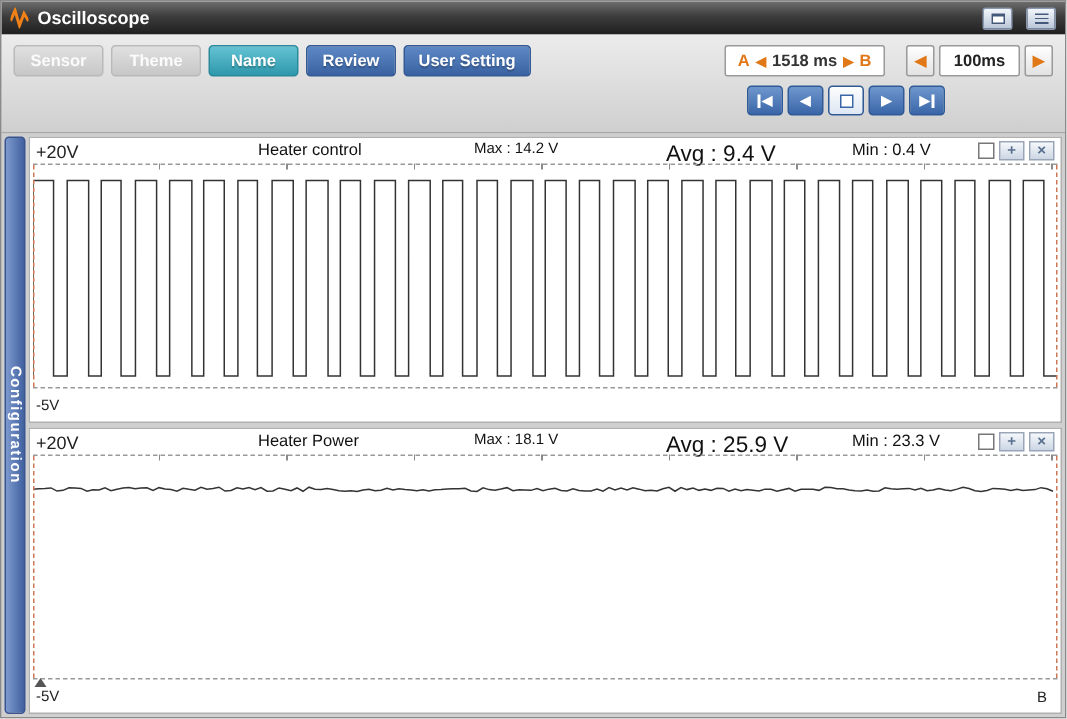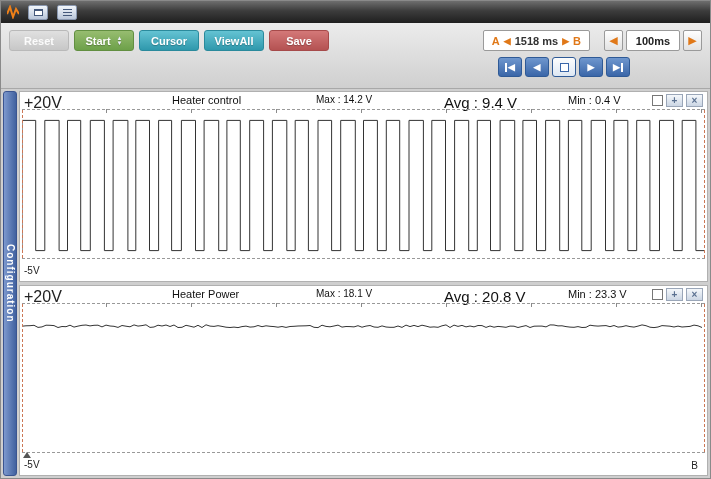--- a/index.html
+++ b/index.html
@@ -42,21 +42,21 @@
   .pb-bar{width:2px;height:9px;background:#fff;}
   .stop-sq{width:9px;height:9px;background:#fff;border:1px solid #3a66a8;}
 
   
   .main{flex:1;display:flex;gap:2px;background:#cfcfcf;padding:2px;}
   .config-tab{flex:0 0 14px;background:linear-gradient(to right,#7d99ce,#41619f);border:1px solid #3a5490;border-radius:3px;display:flex;align-items:center;justify-content:center;cursor:pointer;}
   .config-text{writing-mode:vertical-rl;color:#fff;font-size:10px;font-weight:bold;letter-spacing:1px;}
   .panels{flex:1;display:flex;flex-direction:column;gap:3px;}
   .panel{flex:1;position:relative;background:#fff;border:1px solid #b0b0b0;}
 
-  .vtop{position:absolute;left:4px;top:2px;font-size:16px;color:#222;}
+  .vtop{position:absolute;left:4px;top:2px;font-size:12px;color:#222;}
   .pname{position:absolute;left:152px;top:2px;font-size:11px;color:#111;}
   .pmax{position:absolute;left:296px;top:2px;font-size:10px;color:#111;}
   .pavg{position:absolute;left:424px;top:2px;font-size:15px;color:#111;}
   .pmin{position:absolute;left:548px;top:2px;font-size:11px;color:#111;text-align:right;}
   .pctrl{position:absolute;right:4px;top:2px;display:flex;gap:3px;align-items:center;}
   .chk{width:11px;height:11px;border:1px solid #777;background:#fff;cursor:pointer;}
   .mini{width:17px;height:13px;border:1px solid #9aa6b8;background:linear-gradient(#f5f8fb,#ccd6e4);display:flex;align-items:center;justify-content:center;font-size:10px;font-weight:bold;color:#5a7090;cursor:pointer;line-height:1;}
 
   .plot{position:absolute;left:2px;right:2px;top:17px;bottom:22px;border-top:1px dashed #999;border-bottom:1px dashed #999;}
   .ticks{position:absolute;top:-1px;left:0;right:0;height:4px;background:repeating-linear-gradient(to right,transparent 0 84px,#8a8a8a 84px 85px);}
@@ -72,42 +72,37 @@
 <body>
 
 <div class="window">
 
   <div class="titlebar">
     <span class="app-icon">
       <svg width="12" height="14" viewBox="0 0 12 14">
           <polyline points="0,9 3,2 6,12 9,4 12,9" fill="none" stroke="#f08018" stroke-width="2"></polyline>
         </svg>
     </span>
+    <span class="title-text">Oscilloscope</span>
     <span class="win-btn">
         <span class="g-win"></span>
       </span>
     <span class="win-btn">
         <span class="g-lines"></span>
       </span>
   </div>
 
   <div class="toolbar">
     <div class="btn-grid">
       <div class="btn-row">
-        <div class="tbtn disabled">Reset</div>
-        <div class="tbtn green">
-          <span>Start</span>
-          <span class="spinner">
-            <span>▲</span>
-            <span>▼</span>
-          </span>
-        </div>
-        <div class="tbtn teal">Cursor</div>
-        <div class="tbtn teal">ViewAll</div>
-        <div class="tbtn red">Save</div>
+        <div class="tbtn disabled">Sensor</div>
+        <div class="tbtn disabled">Theme</div>
+        <div class="tbtn teal">Name</div>
+        <div class="tbtn blue">Review</div>
+        <div class="tbtn blue">User Setting</div>
       </div>
     </div>
 
     <div class="right-ctrls">
       <div class="ctl-row">
         <div class="span-box">
           <span class="orange">A</span>
           <span class="orange tri-sm">◀</span>
           <span class="span-val">1518 ms</span>
           <span class="orange tri-sm">▶</span>
@@ -177,21 +172,21 @@
           <div class="cursor-a"></div>
           <div class="cursor-b"></div>
         </div>
         <span class="vbottom">-5V</span>
       </div>
 
       <div class="panel">
         <span class="vtop">+20V</span>
         <span class="pname">Heater Power</span>
         <span class="pmax">Max : 18.1 V</span>
-        <span class="pavg">Avg : 20.8 V</span>
+        <span class="pavg">Avg : 25.9 V</span>
         <span class="pmin">Min : 23.3 V</span>
         <span class="pctrl">
           <span class="chk"></span>
           <span class="mini">
               <span>+</span>
             </span>
           <span class="mini">
               <span>×</span>
             </span>
         </span>

